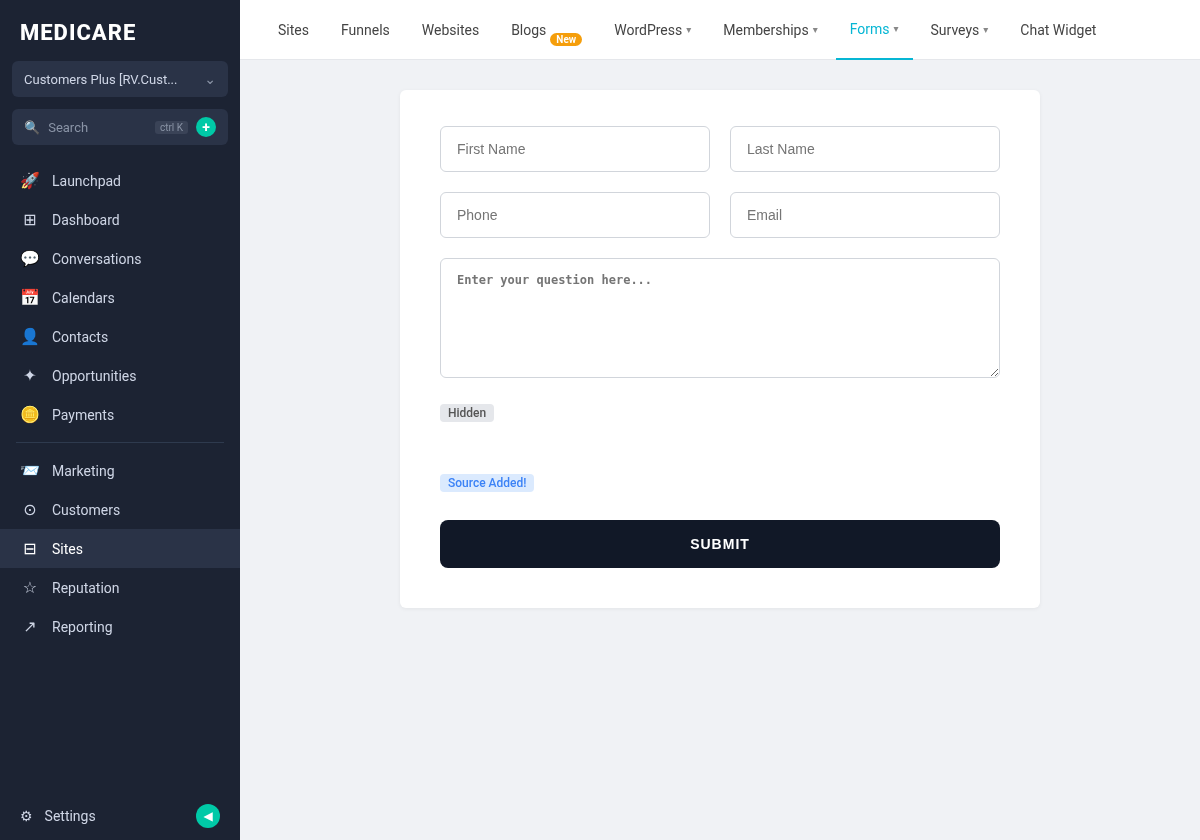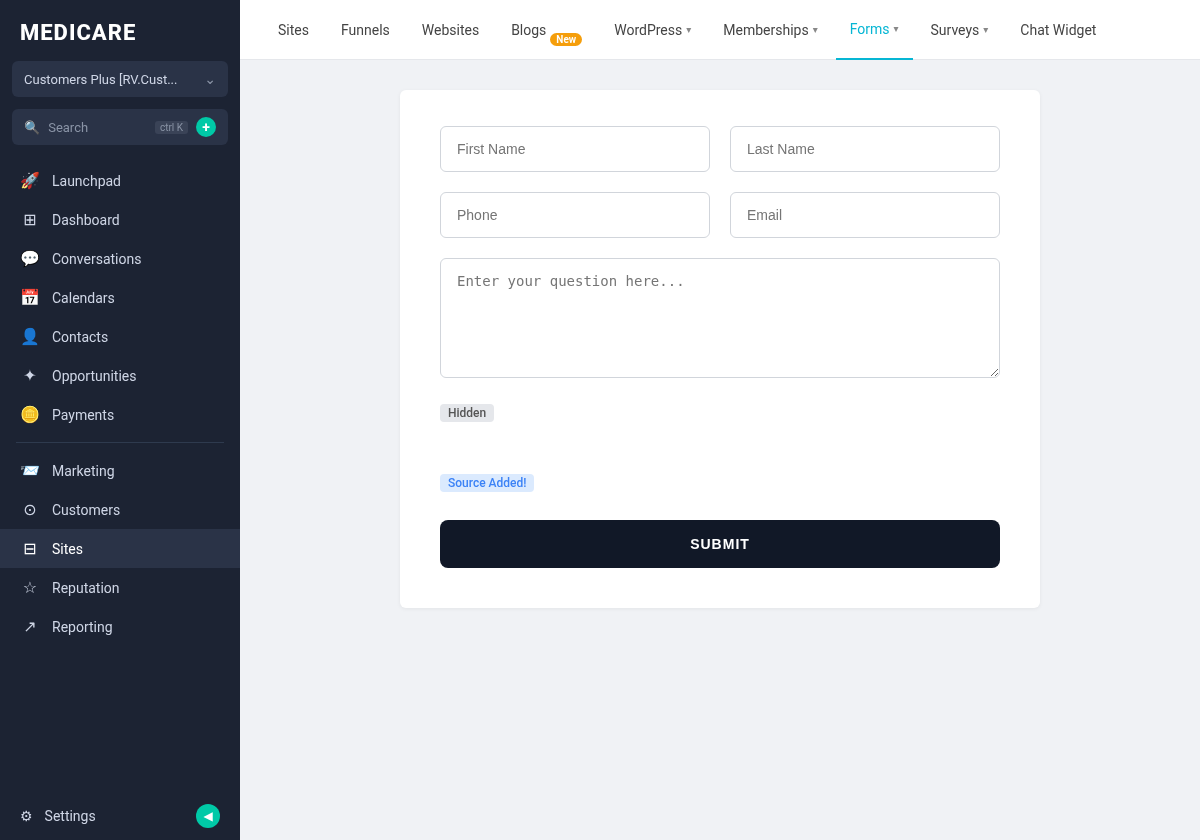--- a/index.html
+++ b/index.html
@@ -194,26 +194,27 @@
       font-size: 14px;
       color: #999;
       background: #fff;
       outline: none;
     }
     .form-textarea {
       width: 100%;
       padding: 14px 16px;
       border: 1.5px solid #d1d5db;
       border-radius: 6px;
-      font-size: 14px;
+      font-size: 12px;
       color: #999;
       background: #fff;
       outline: none;
       resize: vertical;
       min-height: 120px;
+      font-weight: bold;
     }
     .form-hidden-area {
       margin-bottom: 16px;
     }
     .badge {
       display: inline-block;
       padding: 2px 8px;
       border-radius: 4px;
       font-size: 12px;
       font-weight: 500;

